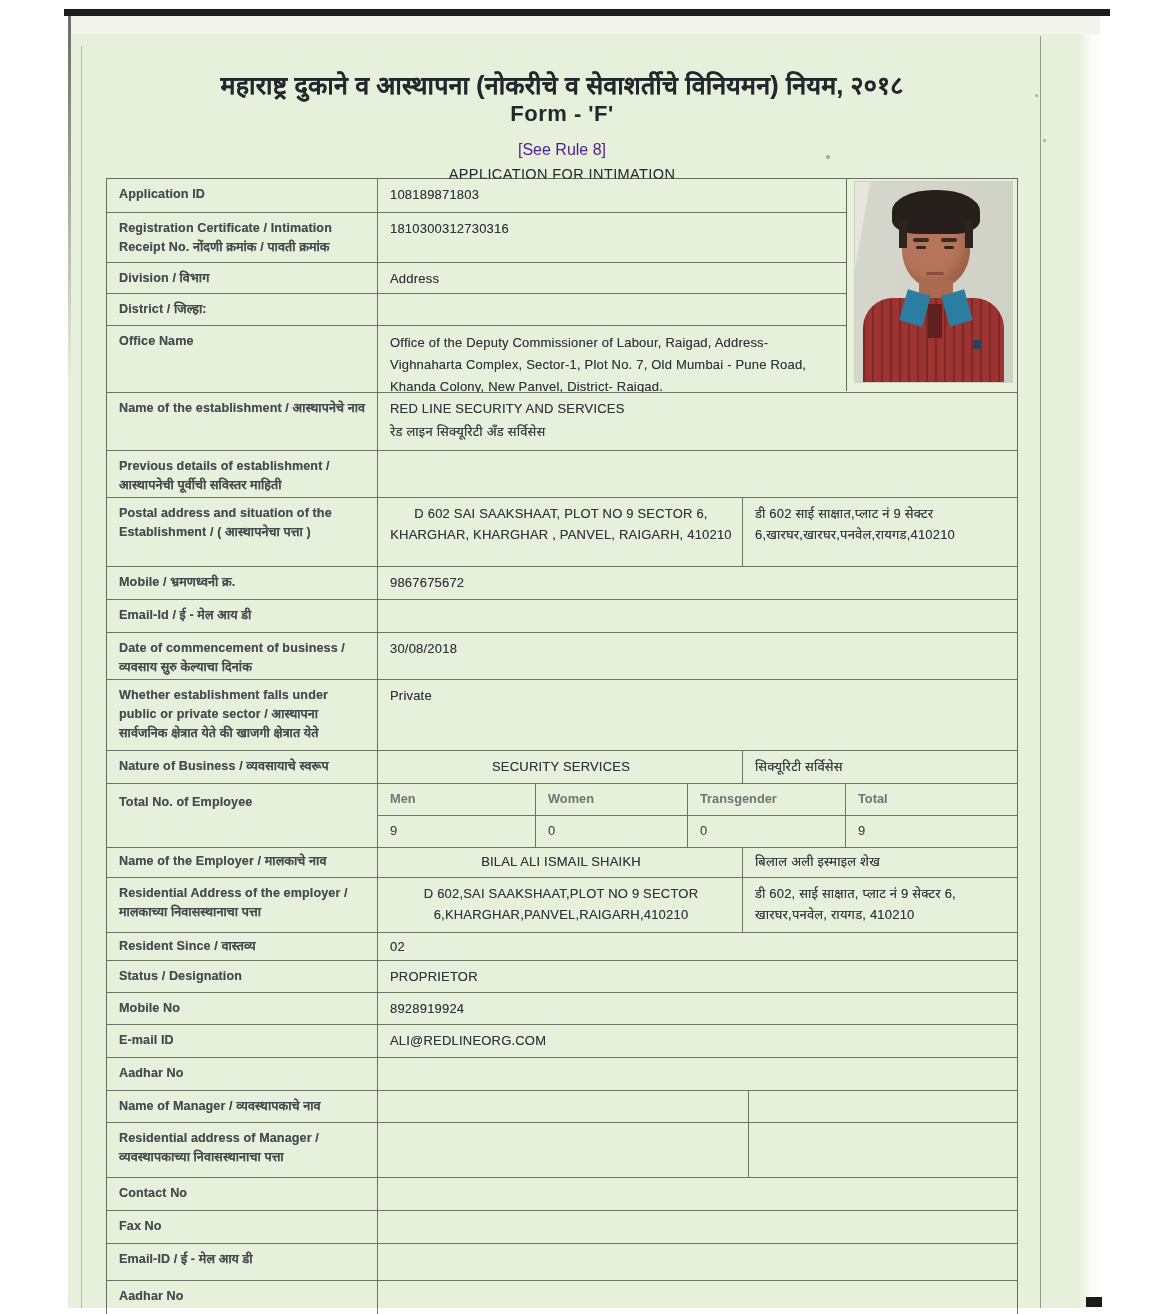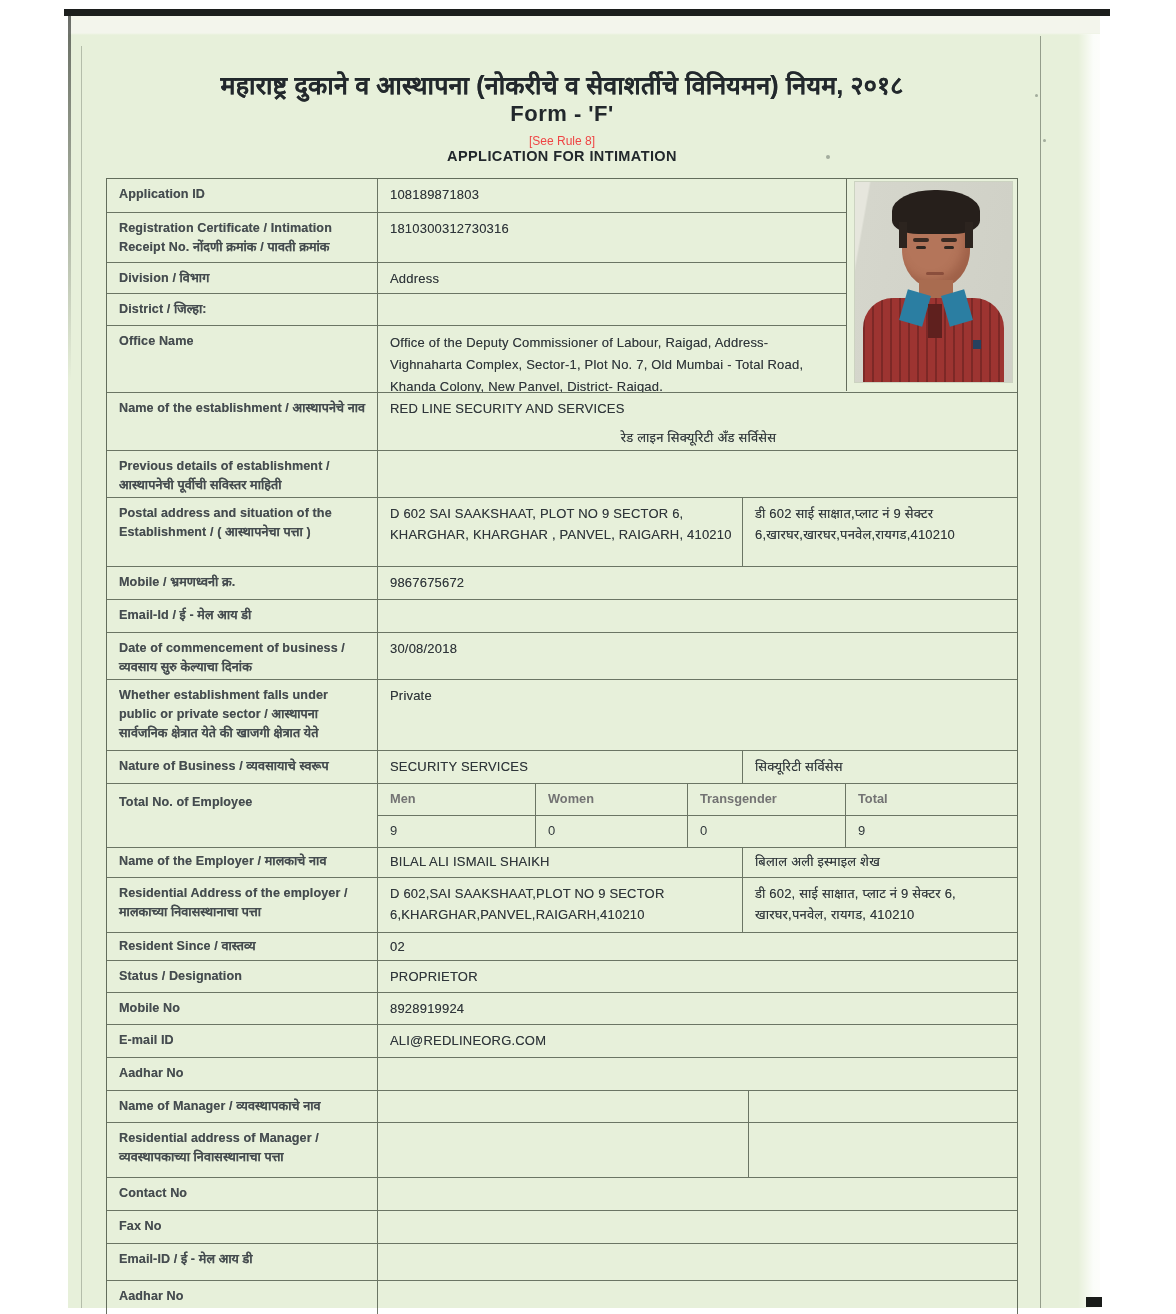--- a/index.html
+++ b/index.html
@@ -27,22 +27,22 @@
   .speck{position:absolute;border-radius:50%;background:rgba(95,105,95,.5);}
   .speck.s1{left:826px;top:155px;width:4px;height:4px;}
   .speck.s2{left:1043px;top:139px;width:3px;height:3px;}
   .speck.s3{left:1035px;top:94px;width:3px;height:3px;}
 
   
   .form-header{position:absolute;left:106px;top:70px;width:912px;text-align:center;color:#22282c;}
   .title-marathi{font-size:25px;font-weight:700;letter-spacing:.2px;line-height:1.2;
     text-shadow:0 0 .5px rgba(40,44,46,.7);}
   .form-number{font-size:22px;font-weight:700;margin-top:1px;letter-spacing:.5px;}
-  .rule-reference{font-size:12px;font-weight:400;color:#ef4444;margin-top:7px;}
-  .application-heading{font-size:14.5px;font-weight:700;letter-spacing:.4px;}
+  .rule-reference{font-size:16px;font-weight:400;color:#4c1d95;margin-top:14px;}
+  .application-heading{font-size:14.5px;font-weight:400;margin-top:7px;letter-spacing:.4px;}
 
   
   .form-table{
     position:absolute;left:106px;top:178px;width:912px;
     border:1px solid rgba(66,76,60,.8);
     box-sizing:border-box;
     color:#30373b;
   }
   .frow{display:flex;box-sizing:border-box;border-bottom:1px solid rgba(66,76,60,.75);}
   .cell{box-sizing:border-box;overflow:hidden;}
@@ -50,24 +50,24 @@
     width:271px;flex:none;border-right:1px solid rgba(66,76,60,.75);
     padding:6px 8px 2px 12px;
     font-size:12.6px;font-weight:700;line-height:1.5;letter-spacing:.1px;color:#454c4f;
     text-shadow:0 0 .5px rgba(70,76,80,.55);
   }
   .val{
     flex:1;padding:6px 10px 2px 12px;
     font-size:13px;font-weight:400;line-height:1.6;letter-spacing:.2px;color:#2f363a;
     text-shadow:0 0 .4px rgba(55,60,64,.5);
   }
-  .val-en{flex:none;width:365px;border-right:1px solid rgba(66,76,60,.75);}
+  .val-en{flex:none;width:365px;border-right:1px solid rgba(66,76,60,.75);text-align:center;}
   .val-mgr{flex:none;width:371px;border-right:1px solid rgba(66,76,60,.75);}
   .val-photo{flex:none;width:469px;border-right:none;}
-  .mr-line{margin-top:8px;text-align:center;}
+  .mr-line{margin-top:2px;}
 
   
   .emp-grid{flex:1;display:flex;flex-direction:column;}
   .emp-row{display:flex;box-sizing:border-box;}
   .emp-row.head{border-bottom:1px solid rgba(66,76,60,.75);}
   .emp-cell{box-sizing:border-box;padding:6px 8px 2px 12px;font-size:13px;line-height:1.4;
     border-right:1px solid rgba(66,76,60,.75);overflow:hidden;}
   .emp-cell.head{font-weight:700;font-size:12.8px;color:#737373;}
   .emp-cell.c1{width:158px;flex:none;}
   .emp-cell.c2{width:152px;flex:none;}
@@ -142,21 +142,21 @@
     <div class="cell lbl">Division / विभाग</div>
     <div class="cell val val-photo">Address</div>
   </div>
 
   <div class="frow" style="height:32px">
     <div class="cell lbl">District / जिल्हा:</div>
   </div>
 
   <div class="frow" style="height:67px">
     <div class="cell lbl">Office Name</div>
-    <div class="cell val val-photo" style="line-height:1.7">Office of the Deputy Commissioner of Labour, Raigad, Address- Vighnaharta Complex, Sector-1, Plot No. 7, Old Mumbai - Total Road, Khanda Colony, New Panvel, District- Raigad.</div>
+    <div class="cell val val-photo" style="line-height:1.7">Office of the Deputy Commissioner of Labour, Raigad, Address- Vighnaharta Complex, Sector-1, Plot No. 7, Old Mumbai - Pune Road, Khanda Colony, New Panvel, District- Raigad.</div>
   </div>
 
   <div class="frow" style="height:58px">
     <div class="cell lbl">Name of the establishment / आस्थापनेचे नाव</div>
     <div class="cell val">
       <div>RED LINE SECURITY AND SERVICES</div>
       <div class="mr-line">रेड लाइन सिक्यूरिटी अँड सर्विसेस</div>
     </div>
   </div>
 

